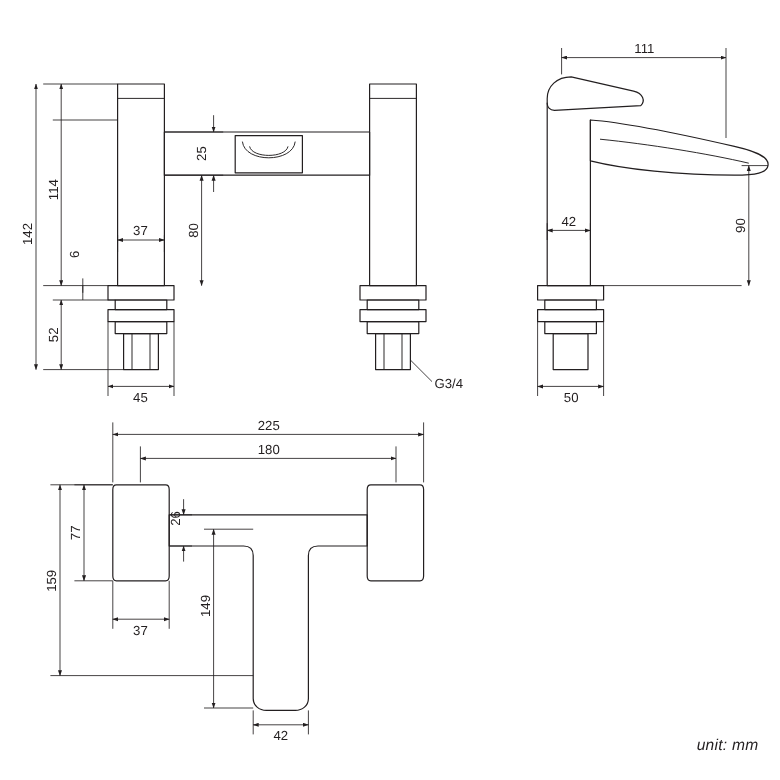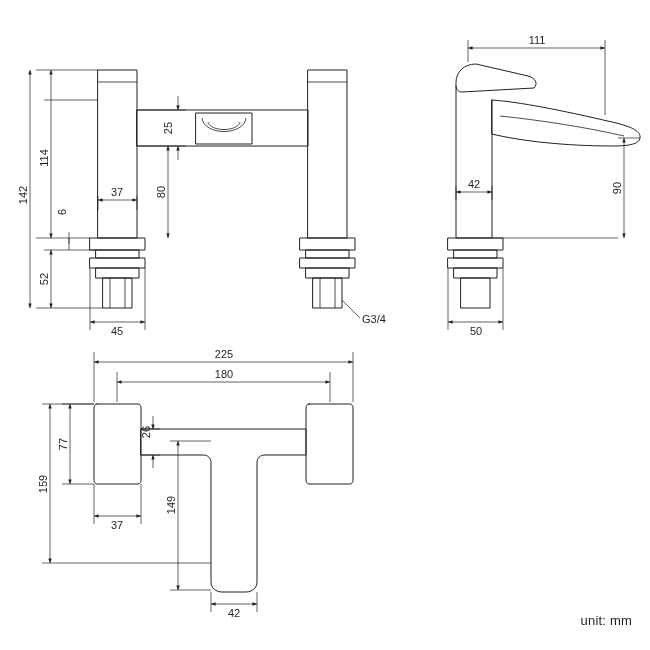--- a/index.html
+++ b/index.html
@@ -23,20 +23,21 @@
   }
   .unit-label {
     position: absolute;
     right: 18px;
     bottom: 22px;
     font-size: 13px;
     font-family: "Liberation Sans", sans-serif;
     color: #231f20;
     letter-spacing: 0.2px;
     white-space: nowrap;
+    font-style: italic;
   }
   svg text {
     font-family: "Liberation Sans", sans-serif;
     font-size: 11px;
     fill: #231f20;
   }
   svg .dim-line,
   svg .ext-line {
     stroke: #231f20;
     stroke-width: 0.7;

